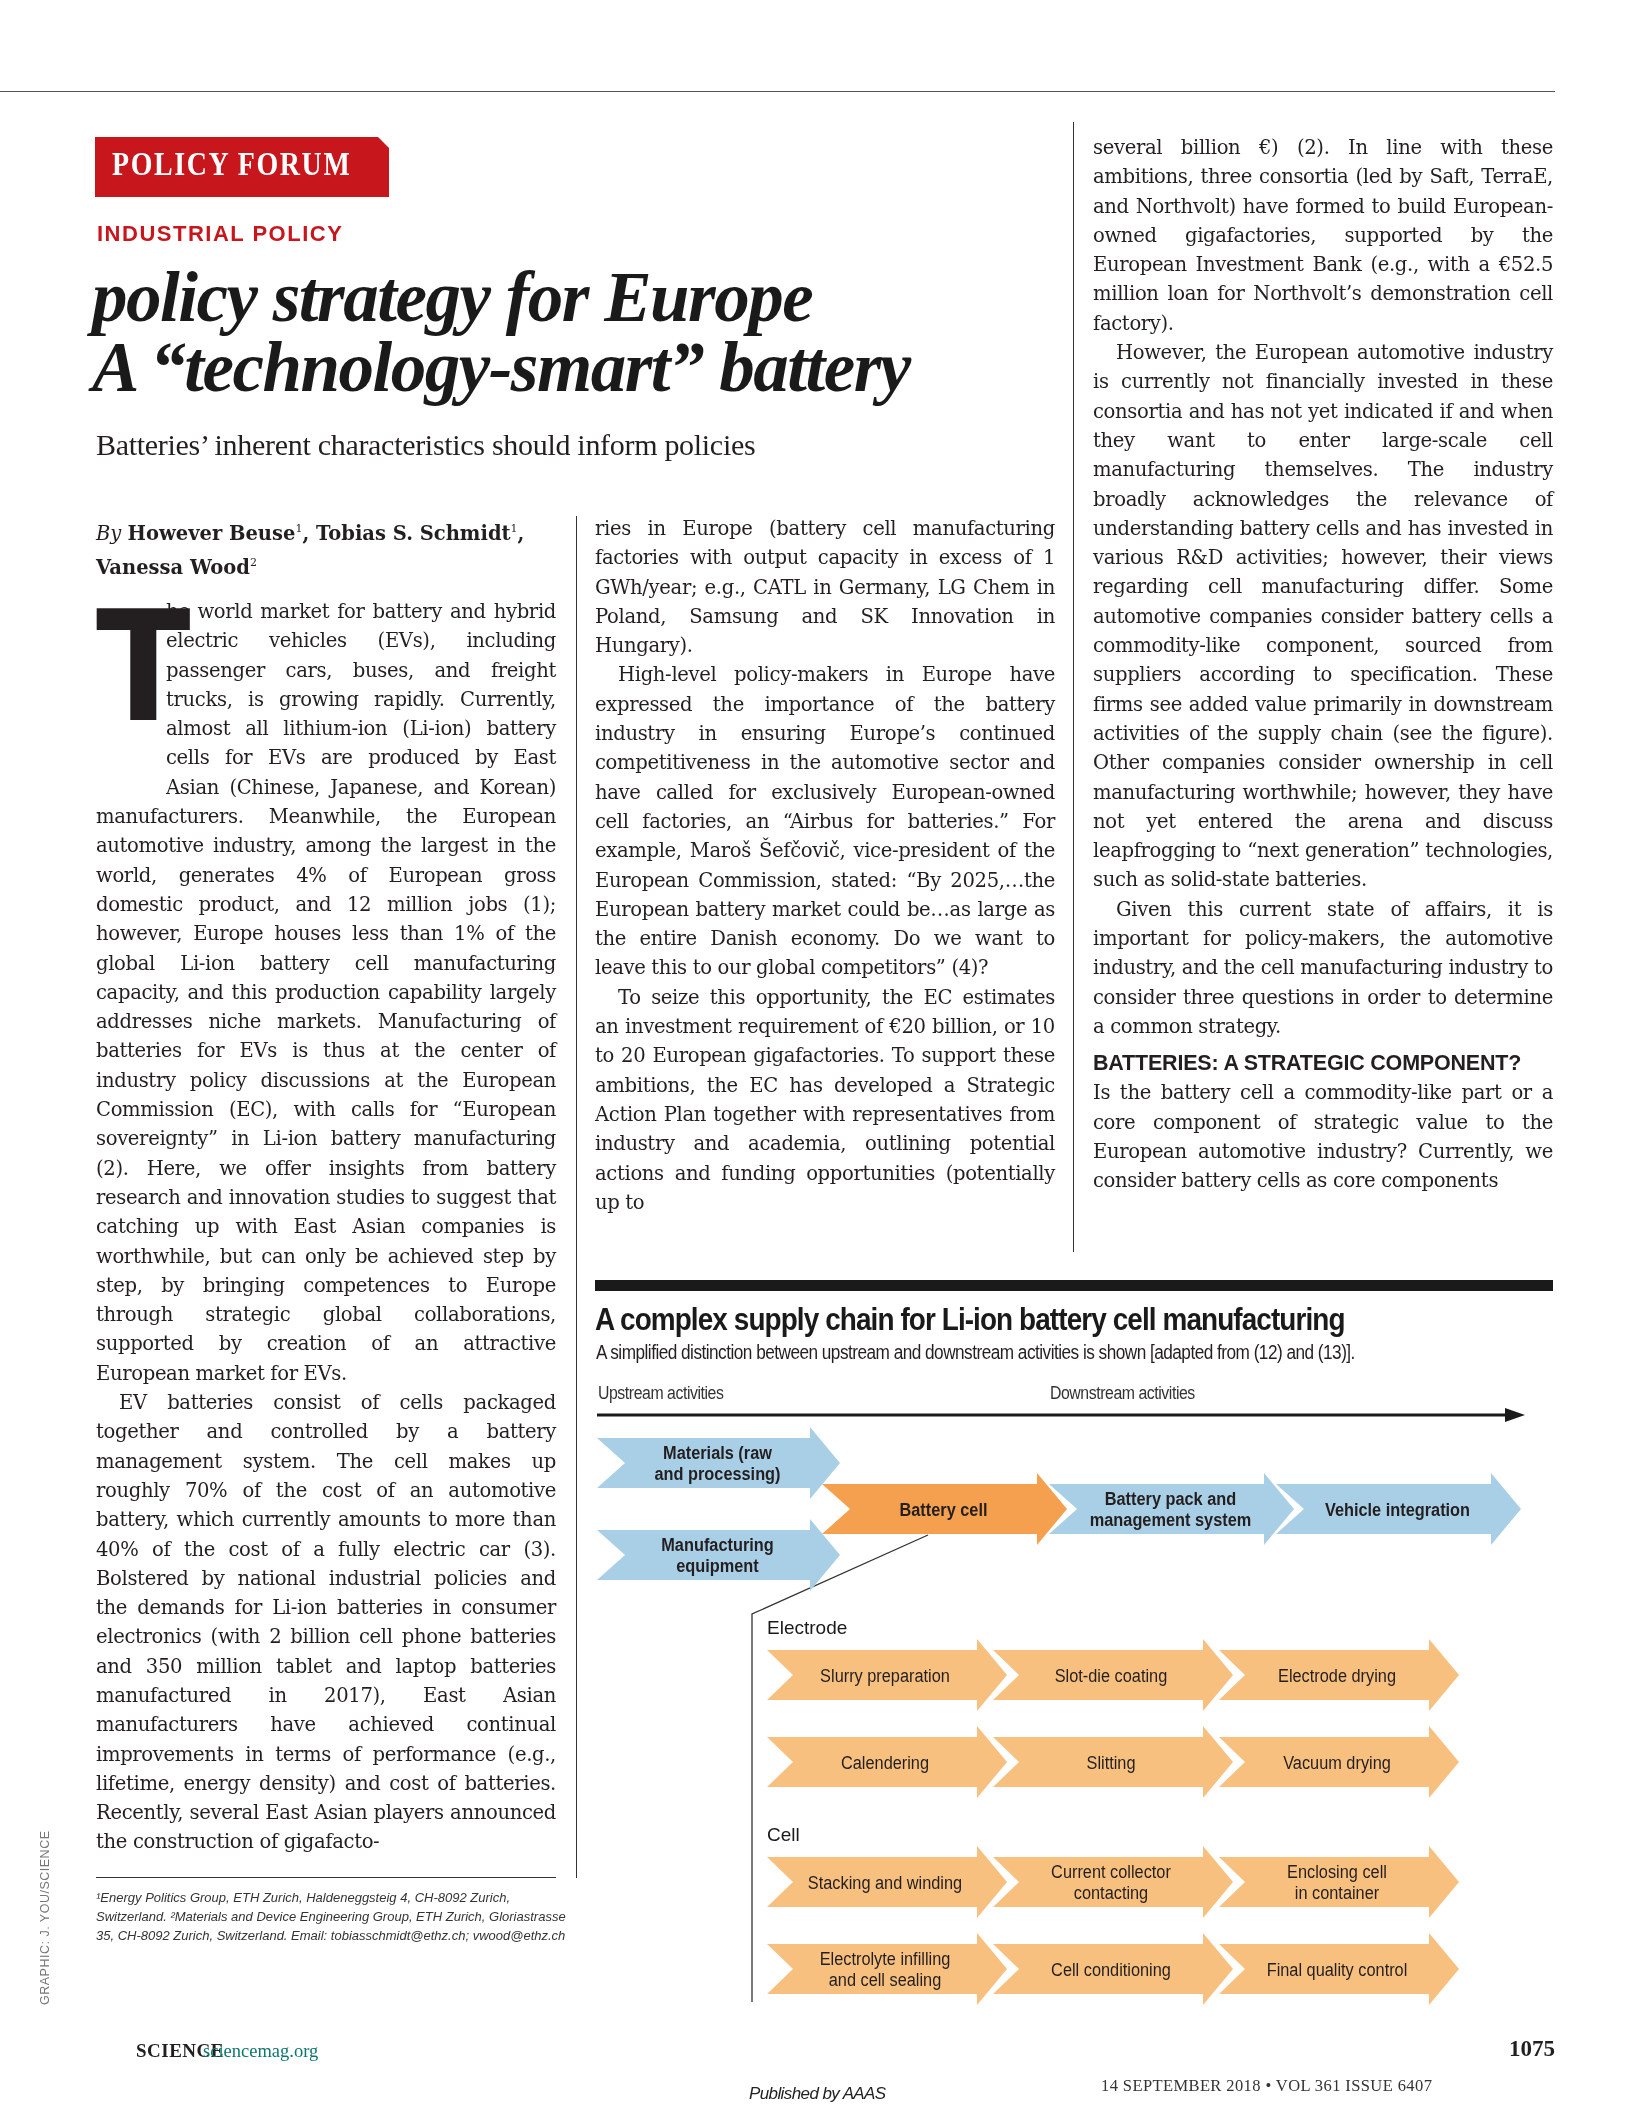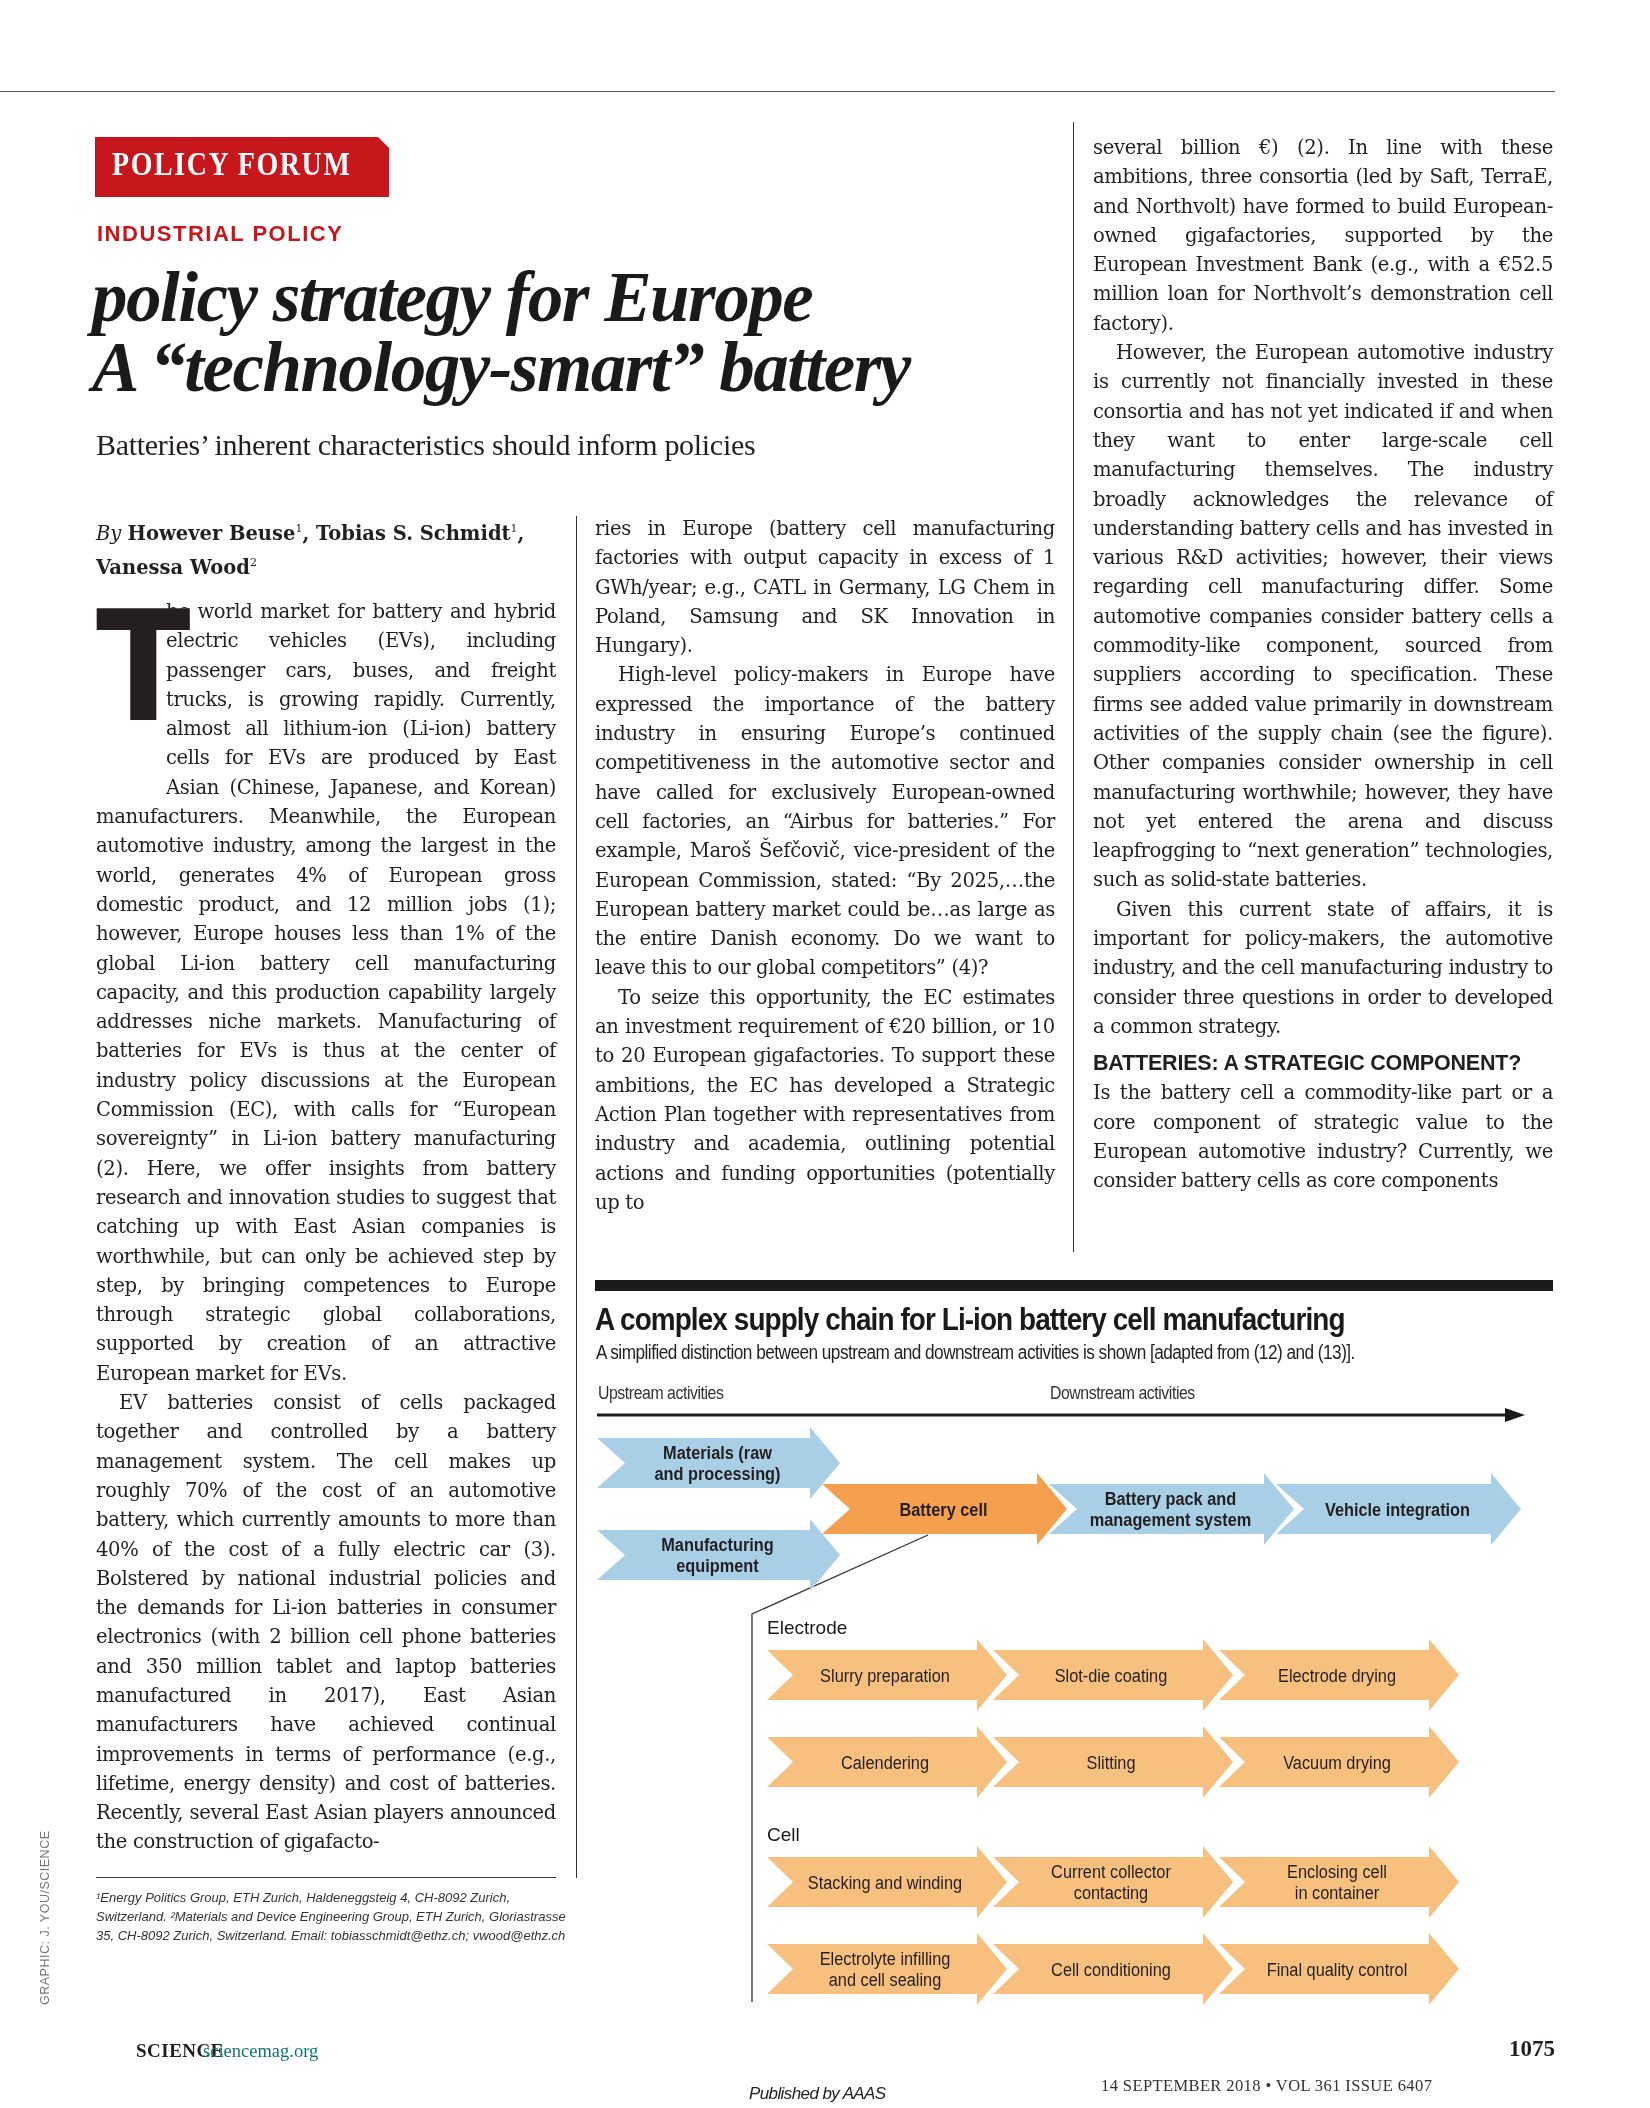--- a/index.html
+++ b/index.html
@@ -82,21 +82,21 @@
   <p class="noindent">ries in Europe (battery cell manufacturing factories with output capacity in excess of 1 GWh/year; e.g., CATL in Germany, LG Chem in Poland, Samsung and SK Innovation in Hungary).</p>
   <p>High-level policy-makers in Europe have expressed the importance of the battery industry in ensuring Europe’s continued competitiveness in the automotive sector and have called for exclusively European-owned cell factories, an “Airbus for batteries.” For example, Maroš Šefčovič, vice-president of the European Commission, stated: “By 2025,…the European battery market could be…as large as the entire Danish economy. Do we want to leave this to our global competitors” (4)?</p>
   <p>To seize this opportunity, the EC estimates an investment requirement of €20 billion, or 10 to 20 European gigafactories. To support these ambitions, the EC has developed a Strategic Action Plan together with representatives from industry and academia, outlining potential actions and funding opportunities (potentially up to</p>
 </div>
 
 <div class="abs divider div2"></div>
 
 <div class="abs col col3">
   <p class="noindent">several billion €) (2). In line with these ambitions, three consortia (led by Saft, TerraE, and Northvolt) have formed to build European-owned gigafactories, supported by the European Investment Bank (e.g., with a €52.5 million loan for Northvolt’s demonstration cell factory).</p>
   <p>However, the European automotive industry is currently not financially invested in these consortia and has not yet indicated if and when they want to enter large-scale cell manufacturing themselves. The industry broadly acknowledges the relevance of understanding battery cells and has invested in various R&amp;D activities; however, their views regarding cell manufacturing differ. Some automotive companies consider battery cells a commodity-like component, sourced from suppliers according to specification. These firms see added value primarily in downstream activities of the supply chain (see the figure). Other companies consider ownership in cell manufacturing worthwhile; however, they have not yet entered the arena and discuss leapfrogging to “next generation” technologies, such as solid-state batteries.</p>
-  <p>Given this current state of affairs, it is important for policy-makers, the automotive industry, and the cell manufacturing industry to consider three questions in order to developed a common strategy.</p>
+  <p>Given this current state of affairs, it is important for policy-makers, the automotive industry, and the cell manufacturing industry to consider three questions in order to determine a common strategy.</p>
   <div class="section-head">BATTERIES: A STRATEGIC COMPONENT?</div>
   <p class="noindent">Is the battery cell a commodity-like part or a core component of strategic value to the European automotive industry? Currently, we consider battery cells as core components</p>
 </div>
 
 <div class="abs footnote-rule"></div>
 <div class="abs footnote">¹Energy Politics Group, ETH Zurich, Haldeneggsteig 4, CH-8092 Zurich, Switzerland. ²Materials and Device Engineering Group, ETH Zurich, Gloriastrasse 35, CH-8092 Zurich, Switzerland. Email: tobiasschmidt@ethz.ch; vwood@ethz.ch</div>
 <div class="abs credit">GRAPHIC: J. YOU/SCIENCE</div>
 
 <div class="abs fig-bar"></div>
 <div class="abs fig-title">A complex supply chain for Li-ion battery cell manufacturing</div>

